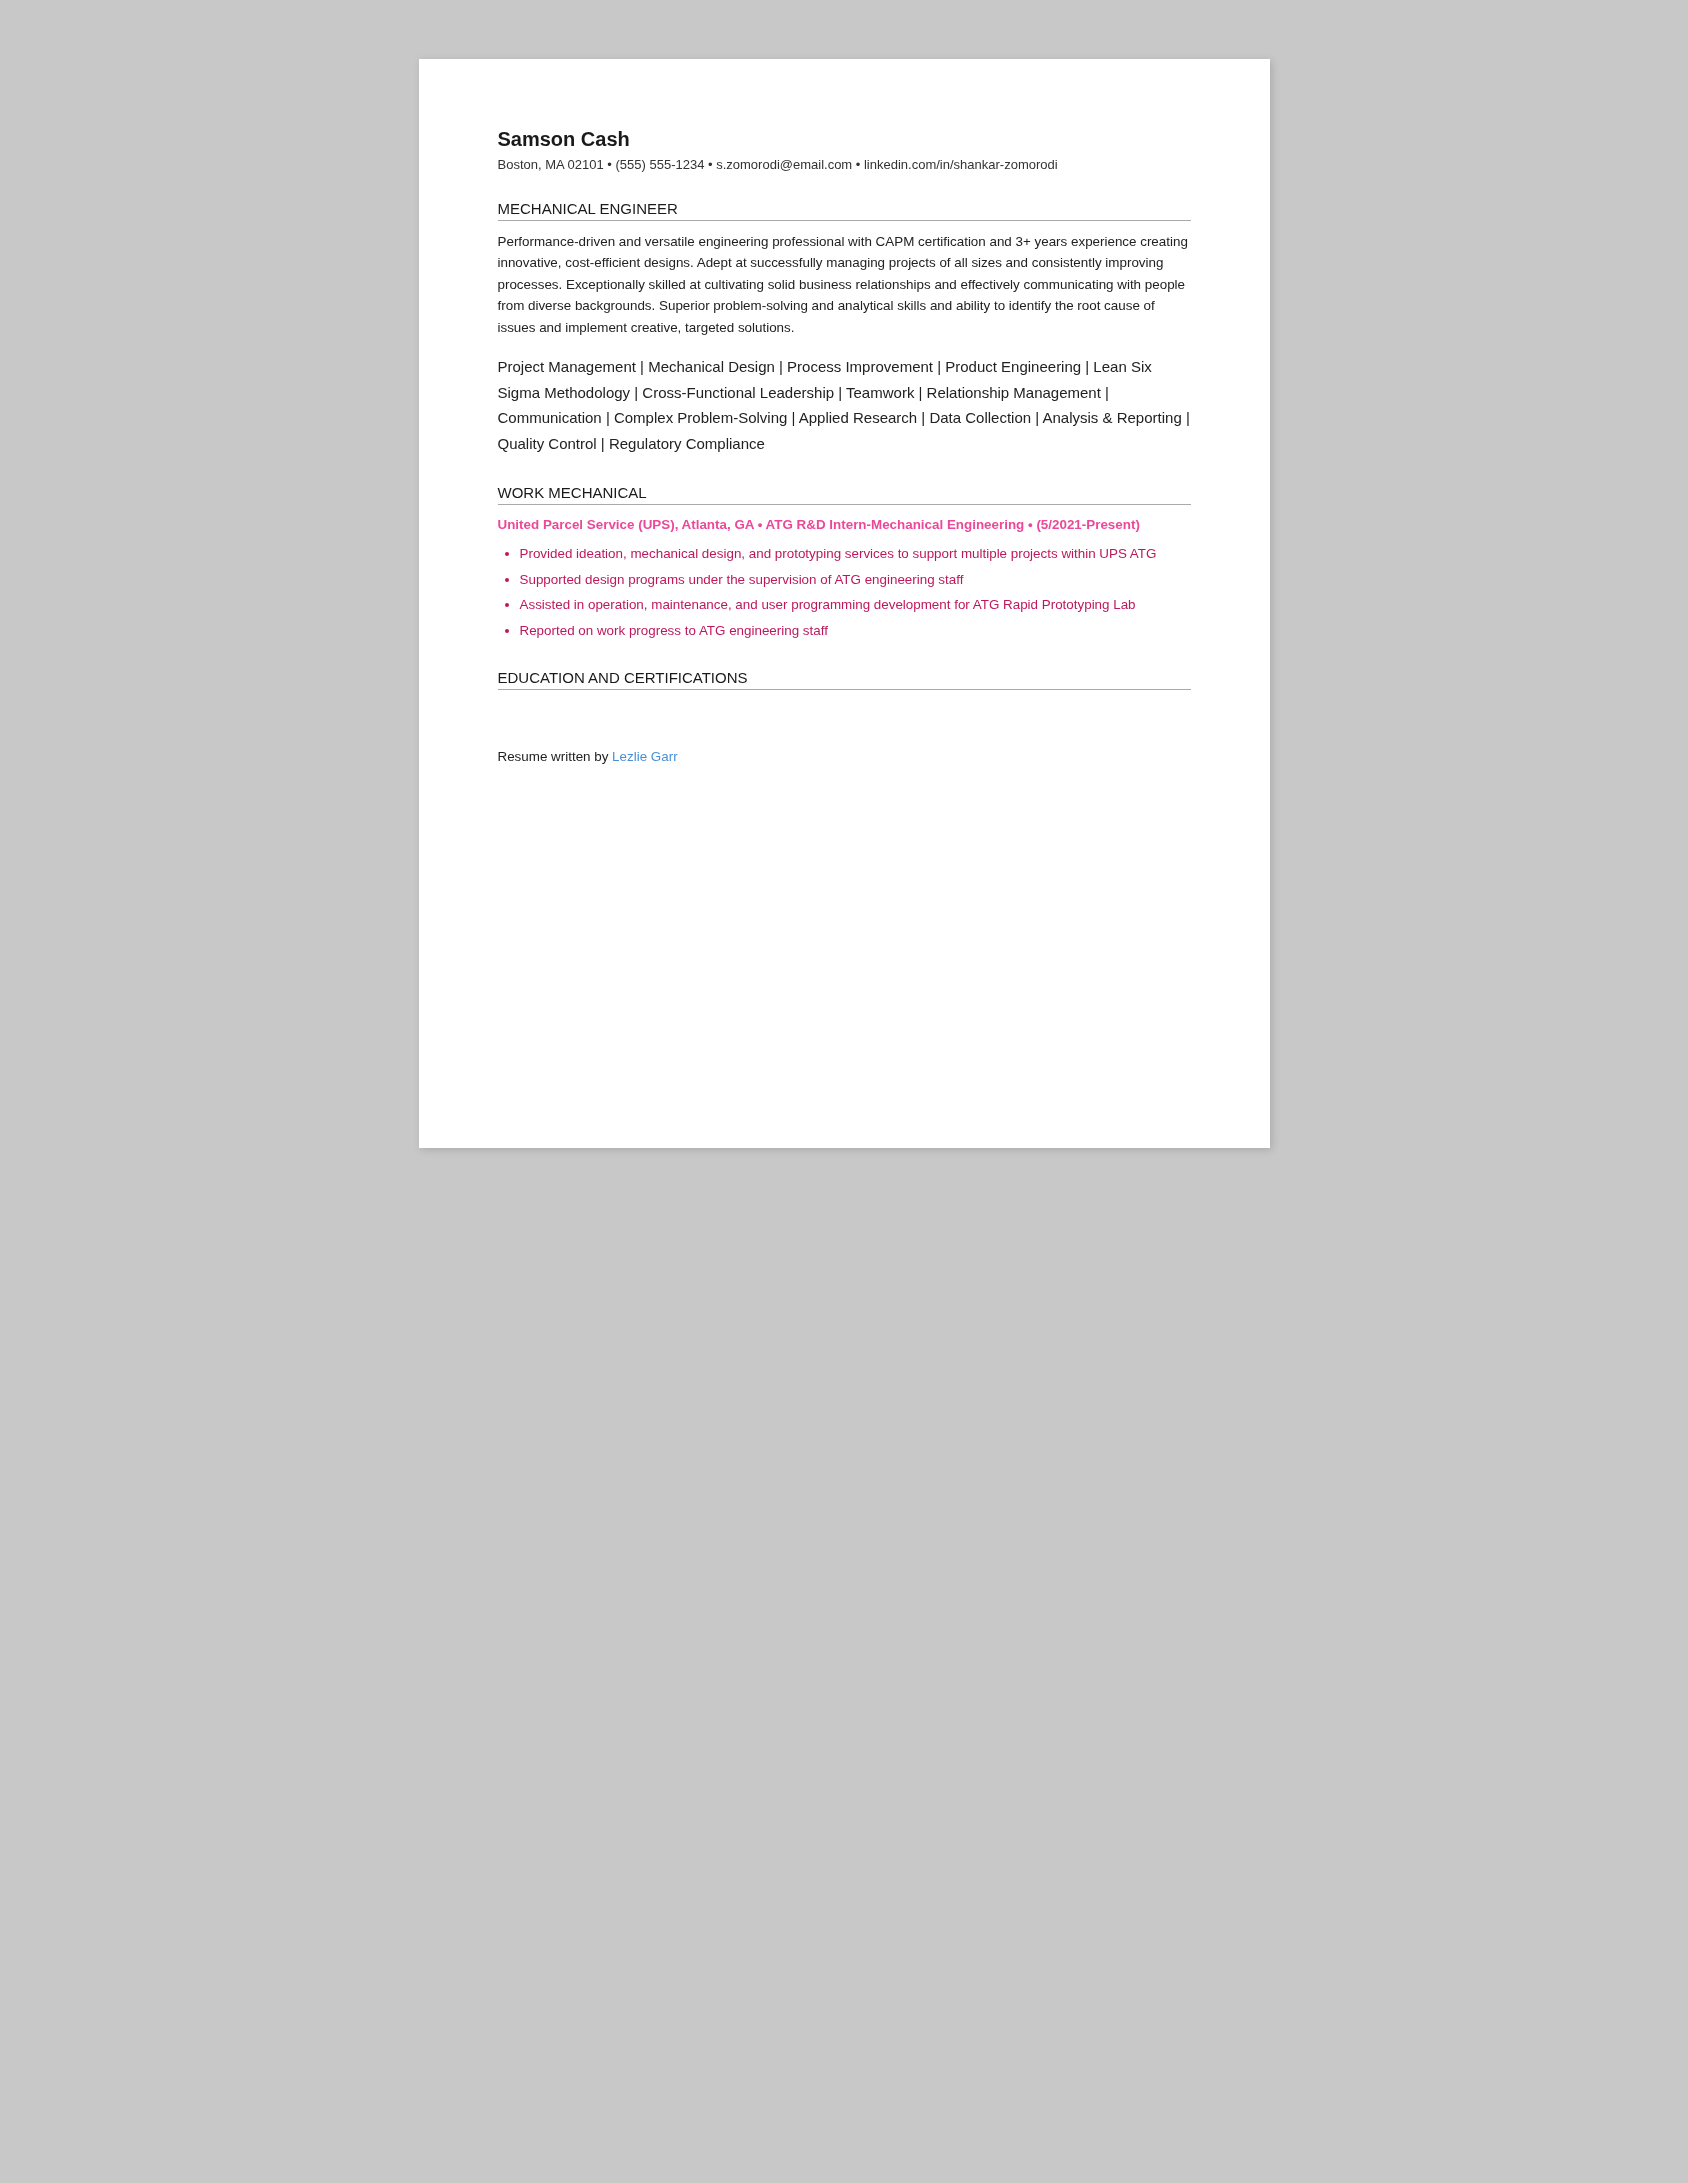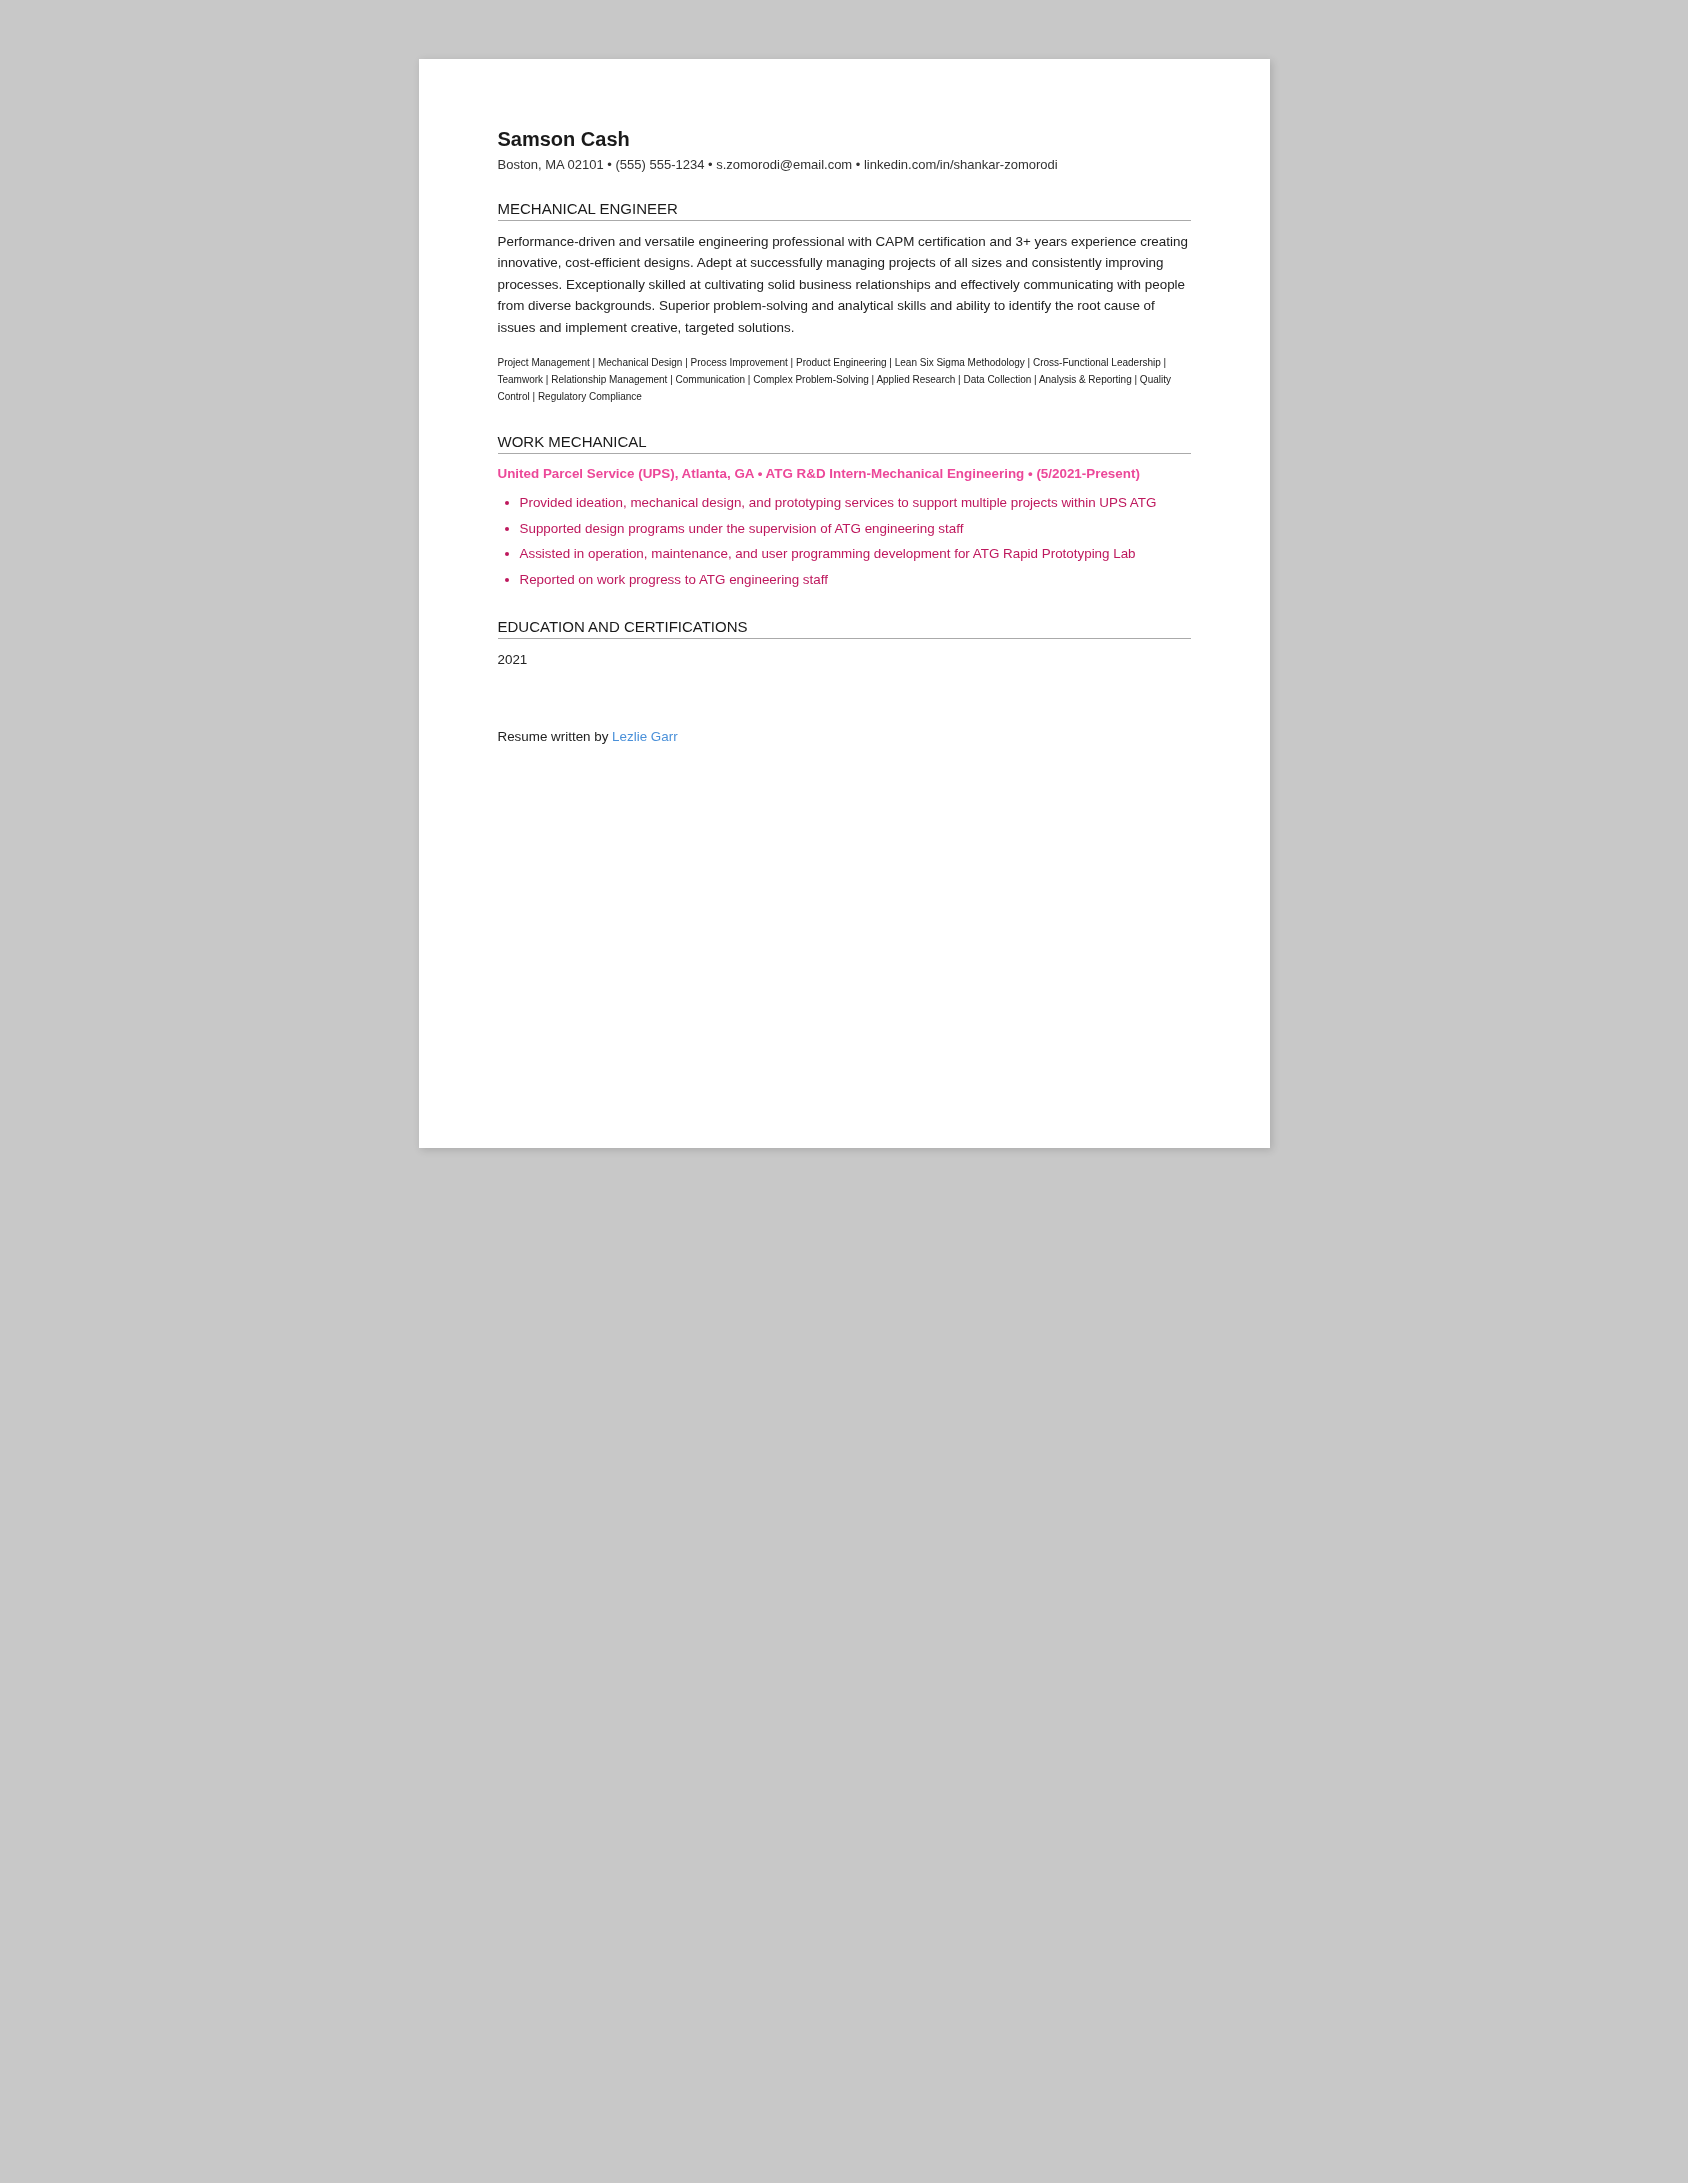--- a/index.html
+++ b/index.html
@@ -50,21 +50,21 @@
     }
 
     .summary-text {
       font-size: 13.4px;
       color: #222;
       line-height: 1.6;
       margin-bottom: 16px;
     }
 
     .skills-text {
-      font-size: 10px;
+      font-size: 15px;
       color: #222;
       line-height: 1.7;
       margin-bottom: 8px;
     }
 
     .job-title-line {
       font-size: 13.4px;
       font-weight: bold;
       color: #ec4899;
       line-height: 1.5;
@@ -118,20 +118,19 @@
     <span id="employer-line">United Parcel Service (UPS), Atlanta, GA • ATG R&amp;D Intern-Mechanical Engineering • (5/2021-Present)</span>
   </div>
   <ul class="bullet-list" id="bullet-list">
       <li>Provided ideation, mechanical design, and prototyping services to support multiple projects within UPS ATG</li>
       <li>Supported design programs under the supervision of ATG engineering staff</li>
       <li>Assisted in operation, maintenance, and user programming development for ATG Rapid Prototyping Lab</li>
       <li>Reported on work progress to ATG engineering staff</li>
     </ul>
 
   <div class="section-title">EDUCATION AND CERTIFICATIONS</div>
-  <div class="edu-text">2021</div>
 
   <div class="written-by">
     <span>Resume written by </span><a href="#">Lezlie Garr</a>
   </div>
 
 </div>
 
 
 </body></html>

